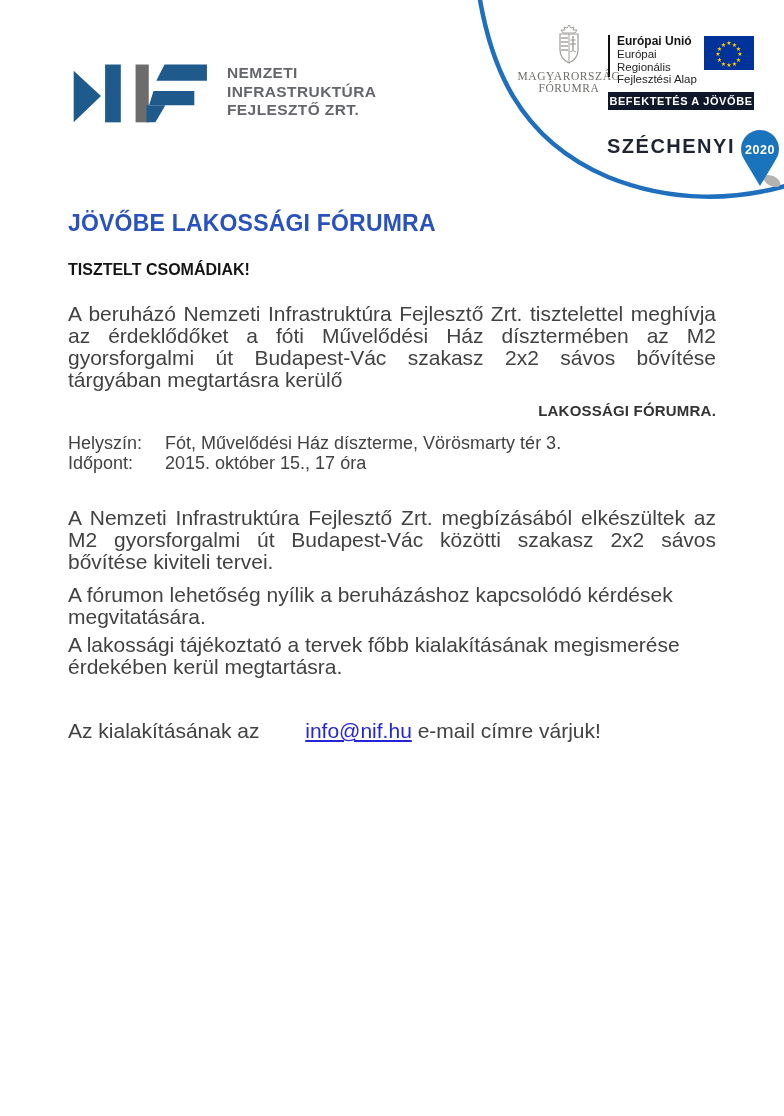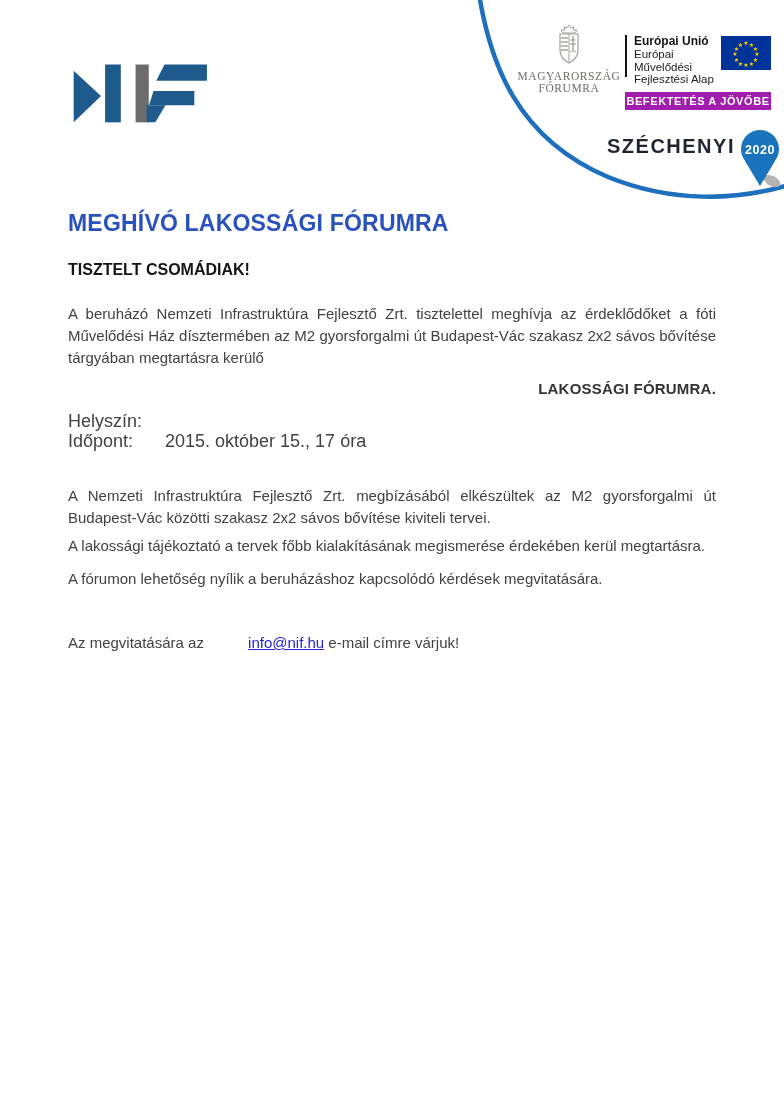--- a/index.html
+++ b/index.html
@@ -19,21 +19,21 @@
     margin-left:15px;margin-top:2px;
     font-weight:bold;font-size:15.5px;line-height:18.5px;
     letter-spacing:0.4px;color:#64666b;white-space:nowrap;
   }
   .gov-block{position:absolute;left:516px;top:24px;width:106px;text-align:center;}
   .coa{width:26px;height:40px;}
   .gov-text{
     margin-top:3px;font-family:"Liberation Serif", serif;
     font-size:11.5px;line-height:11.5px;letter-spacing:0.6px;color:#6f6d68;
   }
-  .eu-block{position:absolute;left:625px;top:33px;width:146px;}
+  .eu-block{position:absolute;left:608px;top:33px;width:146px;}
   .eu-top{display:flex;}
   .eu-bar{width:2px;background:#111;height:42px;margin-top:2px;}
   .eu-texts{margin-left:7px;width:87px;}
   .eu-title{font-size:12px;font-weight:bold;color:#141414;line-height:13px;margin-top:2px;}
   .eu-line{font-size:11.5px;color:#222;line-height:12.5px;}
   .eu-flag{width:50px;height:34px;margin-top:3px;}
   .eu-banner{
     margin-top:6px;height:18px;line-height:18px;text-align:center;
     font-size:11px;font-weight:bold;letter-spacing:0.6px;color:#fff;
   }
@@ -43,21 +43,21 @@
     color:#1e2430;margin-top:5px;white-space:nowrap;
   }
   .sz-pin{width:44px;height:62px;margin-left:4px;}
   
   .doc{position:absolute;left:68px;right:68px;top:210px;}
   .doc-title{
     font-size:23px;font-weight:bold;letter-spacing:0.2px;
     line-height:27px;margin:0 0 24px 0;
   }
   .salutation{font-size:16px;font-weight:bold;color:#141414;line-height:18px;margin:0 0 24px 0;}
-  .para{font-size:15px;line-height:22px;color:#424242;margin:0;}
+  .para{font-size:21px;line-height:22px;color:#424242;margin:0;}
   .intro{text-align:justify;margin-bottom:10px;}
   .forum-line{text-align:right;font-size:15px;line-height:20px;color:#333;margin:0 0 12px 0;}
   .forum-line b{letter-spacing:0.2px;}
   .details{margin:0;}
   .detail-row{display:flex;font-size:18px;line-height:20px;color:#424242;}
   .detail-label{width:97px;flex:0 0 97px;}
   .body1{margin-top:34px;text-align:justify;line-height:22px;}
   .body2{margin-top:6px;}
   .body3{margin-top:11px;}
   .feedback{margin-top:42px;}
@@ -75,20 +75,25 @@
 
   <div class="nif-logo">
     <svg class="nif-mark" viewBox="0 0 435 210">
       <polygon points="8,28 95,108 8,192" fill="#1f5a8c"></polygon>
       <polygon points="108,8 158,8 158,192 108,192" fill="#1f5a8c"></polygon>
       <polygon points="205,8 247,8 247,192 205,192" fill="#6c6c6c"></polygon>
       <polygon points="297,8 432,8 432,60 271,60" fill="#1f5a8c"></polygon>
       <polygon points="262,92 392,92 392,138 248,138" fill="#1f5a8c"></polygon>
       <polygon points="240,138 300,138 268,192 240,192" fill="#1f5a8c"></polygon>
     </svg>
+    <div class="nif-text">
+      <div>NEMZETI</div>
+      <div>INFRASTRUKTÚRA</div>
+      <div>FEJLESZTŐ ZRT.</div>
+    </div>
   </div>
 
   <div class="gov-block">
     <svg class="coa" viewBox="0 0 26 40">
       <path d="M13 1 L15 4 L18 3 L17 6 L21 6 L19 9 L7 9 L5 6 L9 6 L8 3 L11 4 Z" fill="none" stroke="#a09e9a" stroke-width="1"></path>
       <path d="M4 10 H22 V26 C22 33 17 37 13 39 C9 37 4 33 4 26 Z" fill="none" stroke="#a09e9a" stroke-width="1.2"></path>
       <line x1="13" y1="10" x2="13" y2="38" stroke="#a09e9a" stroke-width="1"></line>
       <line x1="5" y1="14" x2="12" y2="14" stroke="#a09e9a" stroke-width="1.4"></line>
       <line x1="5" y1="18" x2="12" y2="18" stroke="#a09e9a" stroke-width="1.4"></line>
       <line x1="5" y1="22" x2="12" y2="22" stroke="#a09e9a" stroke-width="1.4"></line>
@@ -102,74 +107,75 @@
       <div>MAGYARORSZÁG</div>
       <div>FÓRUMRA</div>
     </div>
   </div>
 
   <div class="eu-block">
     <div class="eu-top">
       <div class="eu-bar"></div>
       <div class="eu-texts">
         <div class="eu-title">Európai Unió</div>
-        <div class="eu-line">Európai Művelődési</div>
+        <div class="eu-line">Európai Regionális</div>
         <div class="eu-line">Fejlesztési Alap</div>
       </div>
       <svg class="eu-flag" viewBox="0 0 50 34">
         <rect x="0" y="0" width="50" height="34" fill="#003399"></rect>
         <g fill="#FFCC00" font-size="6" font-family="'DejaVu Sans', sans-serif" text-anchor="middle">
           <text x="25" y="9">★</text>
           <text x="30.5" y="10.5">★</text>
           <text x="34.5" y="14.5">★</text>
           <text x="36" y="20">★</text>
           <text x="34.5" y="25.5">★</text>
           <text x="30.5" y="29.5">★</text>
           <text x="25" y="31">★</text>
           <text x="19.5" y="29.5">★</text>
           <text x="15.5" y="25.5">★</text>
           <text x="14" y="20">★</text>
           <text x="15.5" y="14.5">★</text>
           <text x="19.5" y="10.5">★</text>
         </g>
       </svg>
     </div>
-    <div class="eu-banner" style="background:#a21caf;">BEFEKTETÉS A JÖVŐBE</div>
+    <div class="eu-banner" style="background:#0f172a;">BEFEKTETÉS A JÖVŐBE</div>
   </div>
 
   <div class="szechenyi">
     <div class="sz-name">SZÉCHENYI</div>
     <svg class="sz-pin" viewBox="0 0 44 62">
       <ellipse cx="33" cy="51" rx="9" ry="5" fill="#b3b3b1" transform="rotate(28 33 51)"></ellipse>
       <circle cx="21" cy="19" r="19" fill="#1a74bd"></circle>
       <polygon points="6,31 36,31 21,56" fill="#1a74bd"></polygon>
       <text x="21" y="24" text-anchor="middle" fill="#ffffff" font-family="'Liberation Sans', sans-serif" font-size="12.5" font-weight="bold" letter-spacing="0.5">2020</text>
     </svg>
   </div>
 
   <div class="doc">
-    <h1 class="doc-title" style="color:#2a52be;">MEGHÍVÓ LAKOSSÁGI FÓRUMRA</h1>
+    <h1 class="doc-title" style="color:#2a52be;">JÖVŐBE LAKOSSÁGI FÓRUMRA</h1>
 
     <div class="salutation">TISZTELT CSOMÁDIAK!</div>
 
     <p class="para intro">A beruházó Nemzeti Infrastruktúra Fejlesztő Zrt. tisztelettel meghívja az érdeklődőket a fóti Művelődési Ház dísztermében az M2 gyorsforgalmi út Budapest-Vác szakasz 2x2 sávos bővítése tárgyában megtartásra kerülő</p>
 
     <div class="forum-line"><b>LAKOSSÁGI FÓRUMRA</b><b>.</b></div>
 
     <div class="details">
       <div class="detail-row">
         <div class="detail-label">Helyszín:</div>
+        <div class="detail-value">Fót, Művelődési Ház díszterme, Vörösmarty tér 3.</div>
       </div>
       <div class="detail-row">
         <div class="detail-label">Időpont:</div>
         <div class="detail-value">2015. október 15., 17 óra</div>
       </div>
     </div>
 
     <p class="para body1">A Nemzeti Infrastruktúra Fejlesztő Zrt. megbízásából elkészültek az M2 gyorsforgalmi út Budapest-Vác közötti szakasz 2x2 sávos bővítése kiviteli tervei.</p>
+    <p class="para body3">A fórumon lehetőség nyílik a beruházáshoz kapcsolódó kérdések megvitatására.</p>
     <p class="para body2">A lakossági tájékoztató a tervek főbb kialakításának megismerése érdekében kerül megtartásra.</p>
-    <p class="para body3">A fórumon lehetőség nyílik a beruházáshoz kapcsolódó kérdések megvitatására.</p>
 
-    <p class="para feedback"><span>Az megvitatására az </span><a style="color:#2525d6;">info@nif.hu</a><span> e-mail címre várjuk!</span></p>
+    <p class="para feedback"><span>Az kialakításának az </span><a style="color:#2525d6;">info@nif.hu</a><span> e-mail címre várjuk!</span></p>
 
   </div>
 
 </div>
 
 </body></html>

